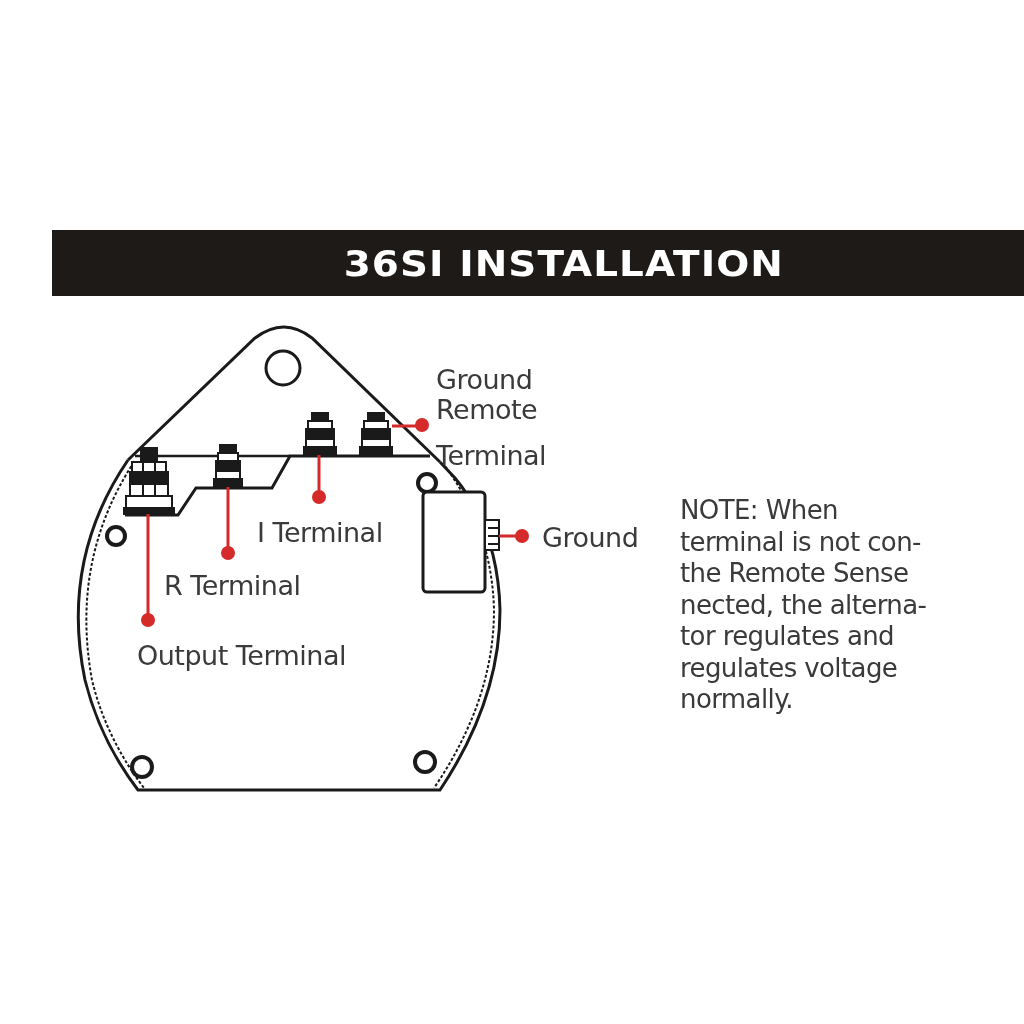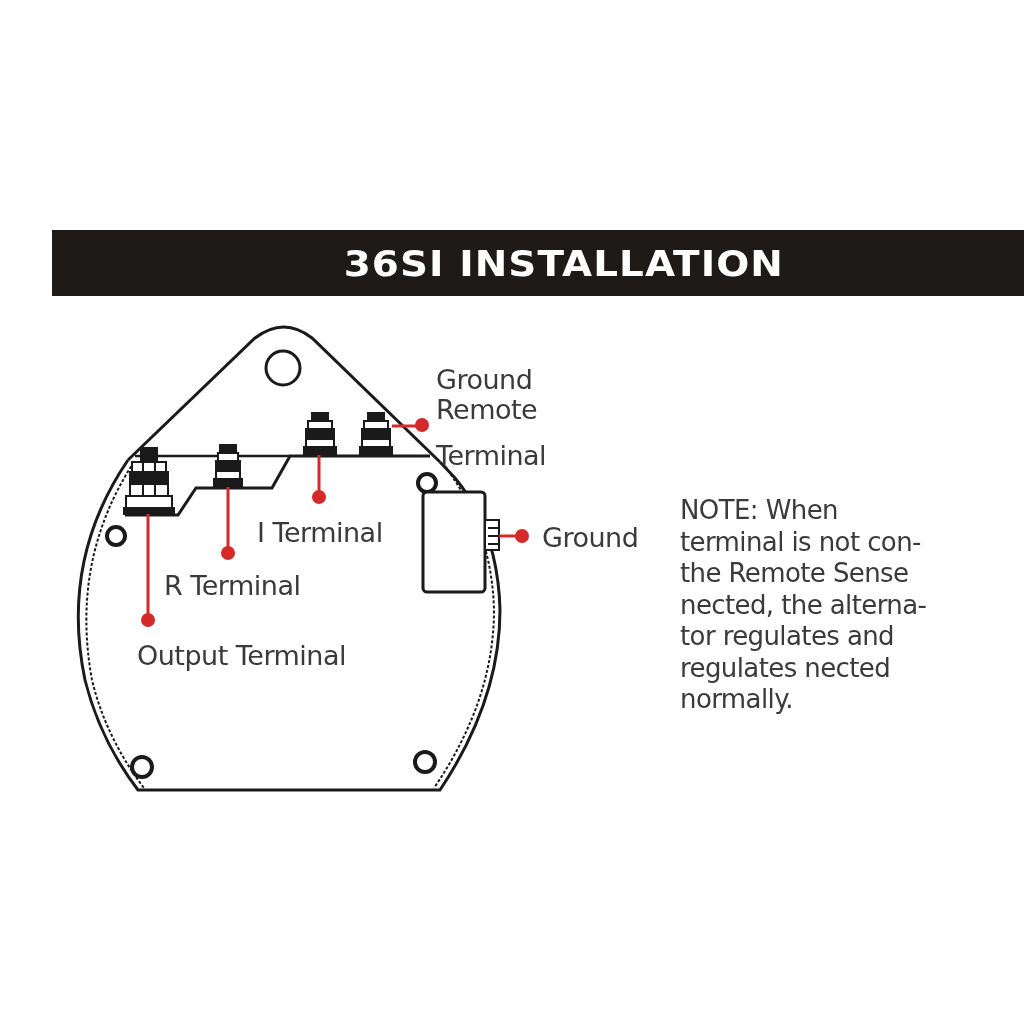--- a/index.html
+++ b/index.html
@@ -166,15 +166,15 @@
 <div class="lbl" style="left:257px; top:518px;">I Terminal</div>
 <div class="lbl" style="left:164px; top:571px;">R Terminal</div>
 <div class="lbl" style="left:137px; top:641px;">Output Terminal</div>
 
 <div class="note">
   <span>NOTE: When</span>
   <span>terminal is not con-</span>
   <span>the Remote Sense</span>
   <span>nected, the alterna-</span>
   <span>tor regulates and</span>
-  <span>regulates nected</span>
+  <span>regulates voltage</span>
   <span>normally.</span>
 </div>
 
 </body></html>

